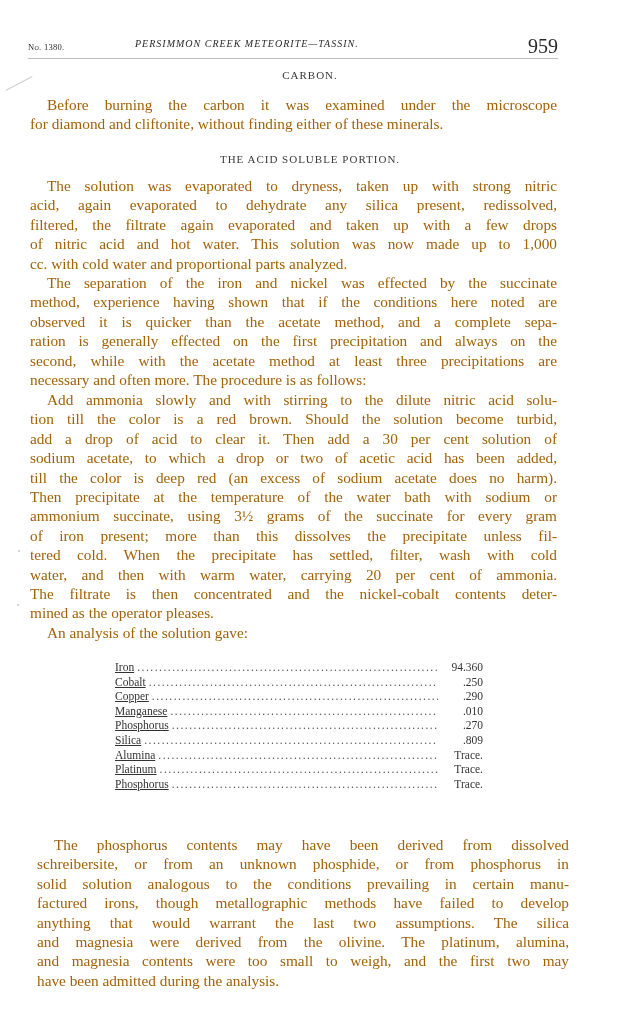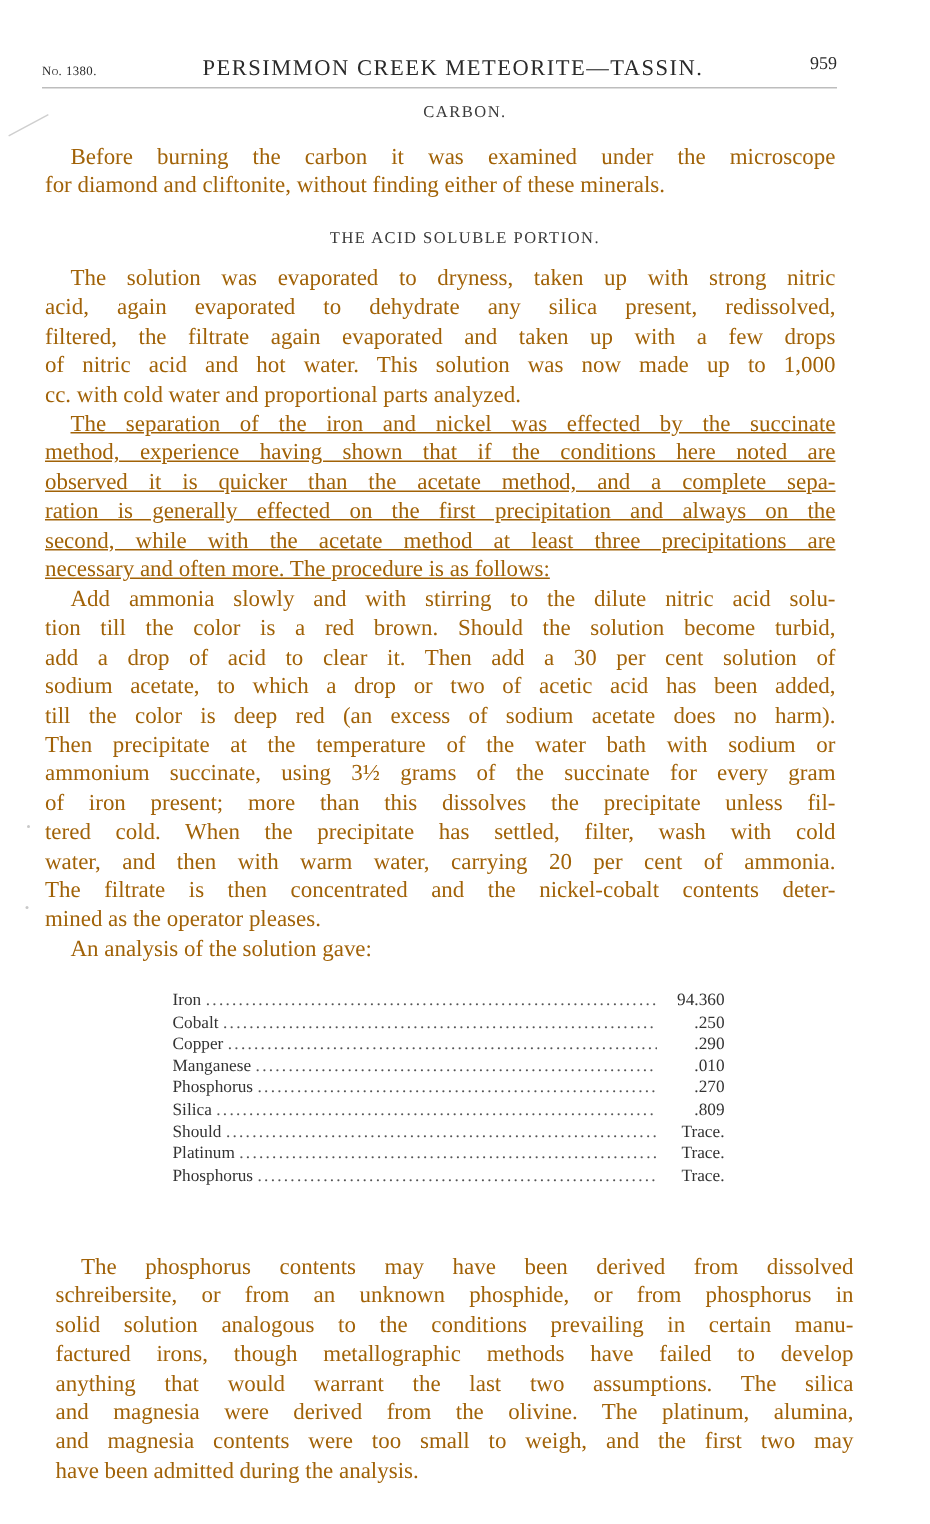--- a/index.html
+++ b/index.html
@@ -7,40 +7,40 @@
     width: 620px; height: 1016px; background: #ffffff;
     font-family: "Liberation Serif", "DejaVu Serif", serif;
     color: #2a2a2a; position: relative; overflow: hidden;
   }
   .page { position: absolute; left: 0; top: 0; width: 620px; height: 1016px; }
   .header {
     position: absolute; left: 28px; top: 36px; width: 530px; height: 22px;
     border-bottom: 1px solid #bdbdbd;
   }
   .hdr-no { position: absolute; left: 0; top: 6px; font-size: 8.5px; letter-spacing: 0.3px; font-variant: small-caps; }
-  .hdr-title { position: absolute; left: 107px; top: 2px; font-size: 15px; letter-spacing: 1px; }
-  .hdr-page { position: absolute; right: 0; top: -1px; font-size: 12px; text-align: center; }
+  .hdr-title { position: absolute; left: 107px; top: 2px; font-size: 10px; font-style: italic; letter-spacing: 1px; }
+  .hdr-page { position: absolute; right: 0; top: -1px; font-size: 20px; text-align: center; }
   .section-head {
     position: absolute; left: 0; width: 620px; text-align: center;
     font-size: 11px; letter-spacing: 1px; color: #3a3a3a;
   }
   .para {
     position: absolute; left: 30px; width: 527px;
     font-size: 15.3px; line-height: 19.4px; text-align: justify;
     color: #a16207;
   }
   .para .line { display: block; white-space: nowrap; text-align-last: justify; text-align: justify; }
   .para .line.last { text-align-last: left; }
   .para .line.indent { padding-left: 17px; }
   .table {
     position: absolute; left: 115px; top: 660px; width: 368px;
     font-size: 11.5px; color: #333;
   }
   .row { display: flex; height: 14.6px; line-height: 14.6px; align-items: baseline; }
-  .row .name { white-space: nowrap; }
+  .row .name { white-space: nowrap; text-decoration: underline; }
   .row .dots { flex: 1; overflow: hidden; white-space: nowrap; margin: 0 3px; letter-spacing: 1.5px; color: #555; }
   .row .dots::before { content: "........................................................................................................................"; }
   .row .val { width: 42px; text-align: right; white-space: nowrap; }
   .mark {
     position: absolute; left: 4px; top: 83px; width: 30px; height: 1px;
     background: #cfcfcf; transform: rotate(-28deg);
   }
   .speck { position: absolute; width: 2px; height: 2px; border-radius: 50%; background: #c8c8c8; }
 </style>
 </head>
@@ -67,21 +67,21 @@
   <div class="section-head" style="top:153px;">THE ACID SOLUBLE PORTION.</div>
 
   <div class="para" style="top:176px;">
     <span class="line indent">The solution was evaporated to dryness, taken up with strong nitric</span>
     <span class="line">acid, again evaporated to dehydrate any silica present, redissolved,</span>
     <span class="line">filtered, the filtrate again evaporated and taken up with a few drops</span>
     <span class="line">of nitric acid and hot water.   This solution was now made up to 1,000</span>
     <span class="line last">cc. with cold water and proportional parts analyzed.</span>
   </div>
 
-  <div class="para" style="top:273px;text-decoration:underline;">
+  <div class="para" style="top:273px;">
     <span class="line indent">The separation of the iron and nickel was effected by the succinate</span>
     <span class="line">method, experience having shown that if the conditions here noted are</span>
     <span class="line">observed it is quicker than the acetate method, and a complete sepa-</span>
     <span class="line">ration is generally effected on the first precipitation and always on the</span>
     <span class="line">second, while with the acetate method at least three precipitations are</span>
     <span class="line last">necessary and often more.   The procedure is as follows:</span>
   </div>
 
   <div class="para" style="top:390px;">
     <span class="line indent">Add ammonia slowly and with stirring to the dilute nitric acid solu-</span>
@@ -127,21 +127,21 @@
       <span class="name">Phosphorus</span>
       <span class="dots"></span>
       <span class="val">.270</span>
     </div>
     <div class="row">
       <span class="name">Silica</span>
       <span class="dots"></span>
       <span class="val">.809</span>
     </div>
     <div class="row">
-      <span class="name">Should</span>
+      <span class="name">Alumina</span>
       <span class="dots"></span>
       <span class="val">Trace.</span>
     </div>
     <div class="row">
       <span class="name">Platinum</span>
       <span class="dots"></span>
       <span class="val">Trace.</span>
     </div>
     <div class="row">
       <span class="name">Phosphorus</span>

